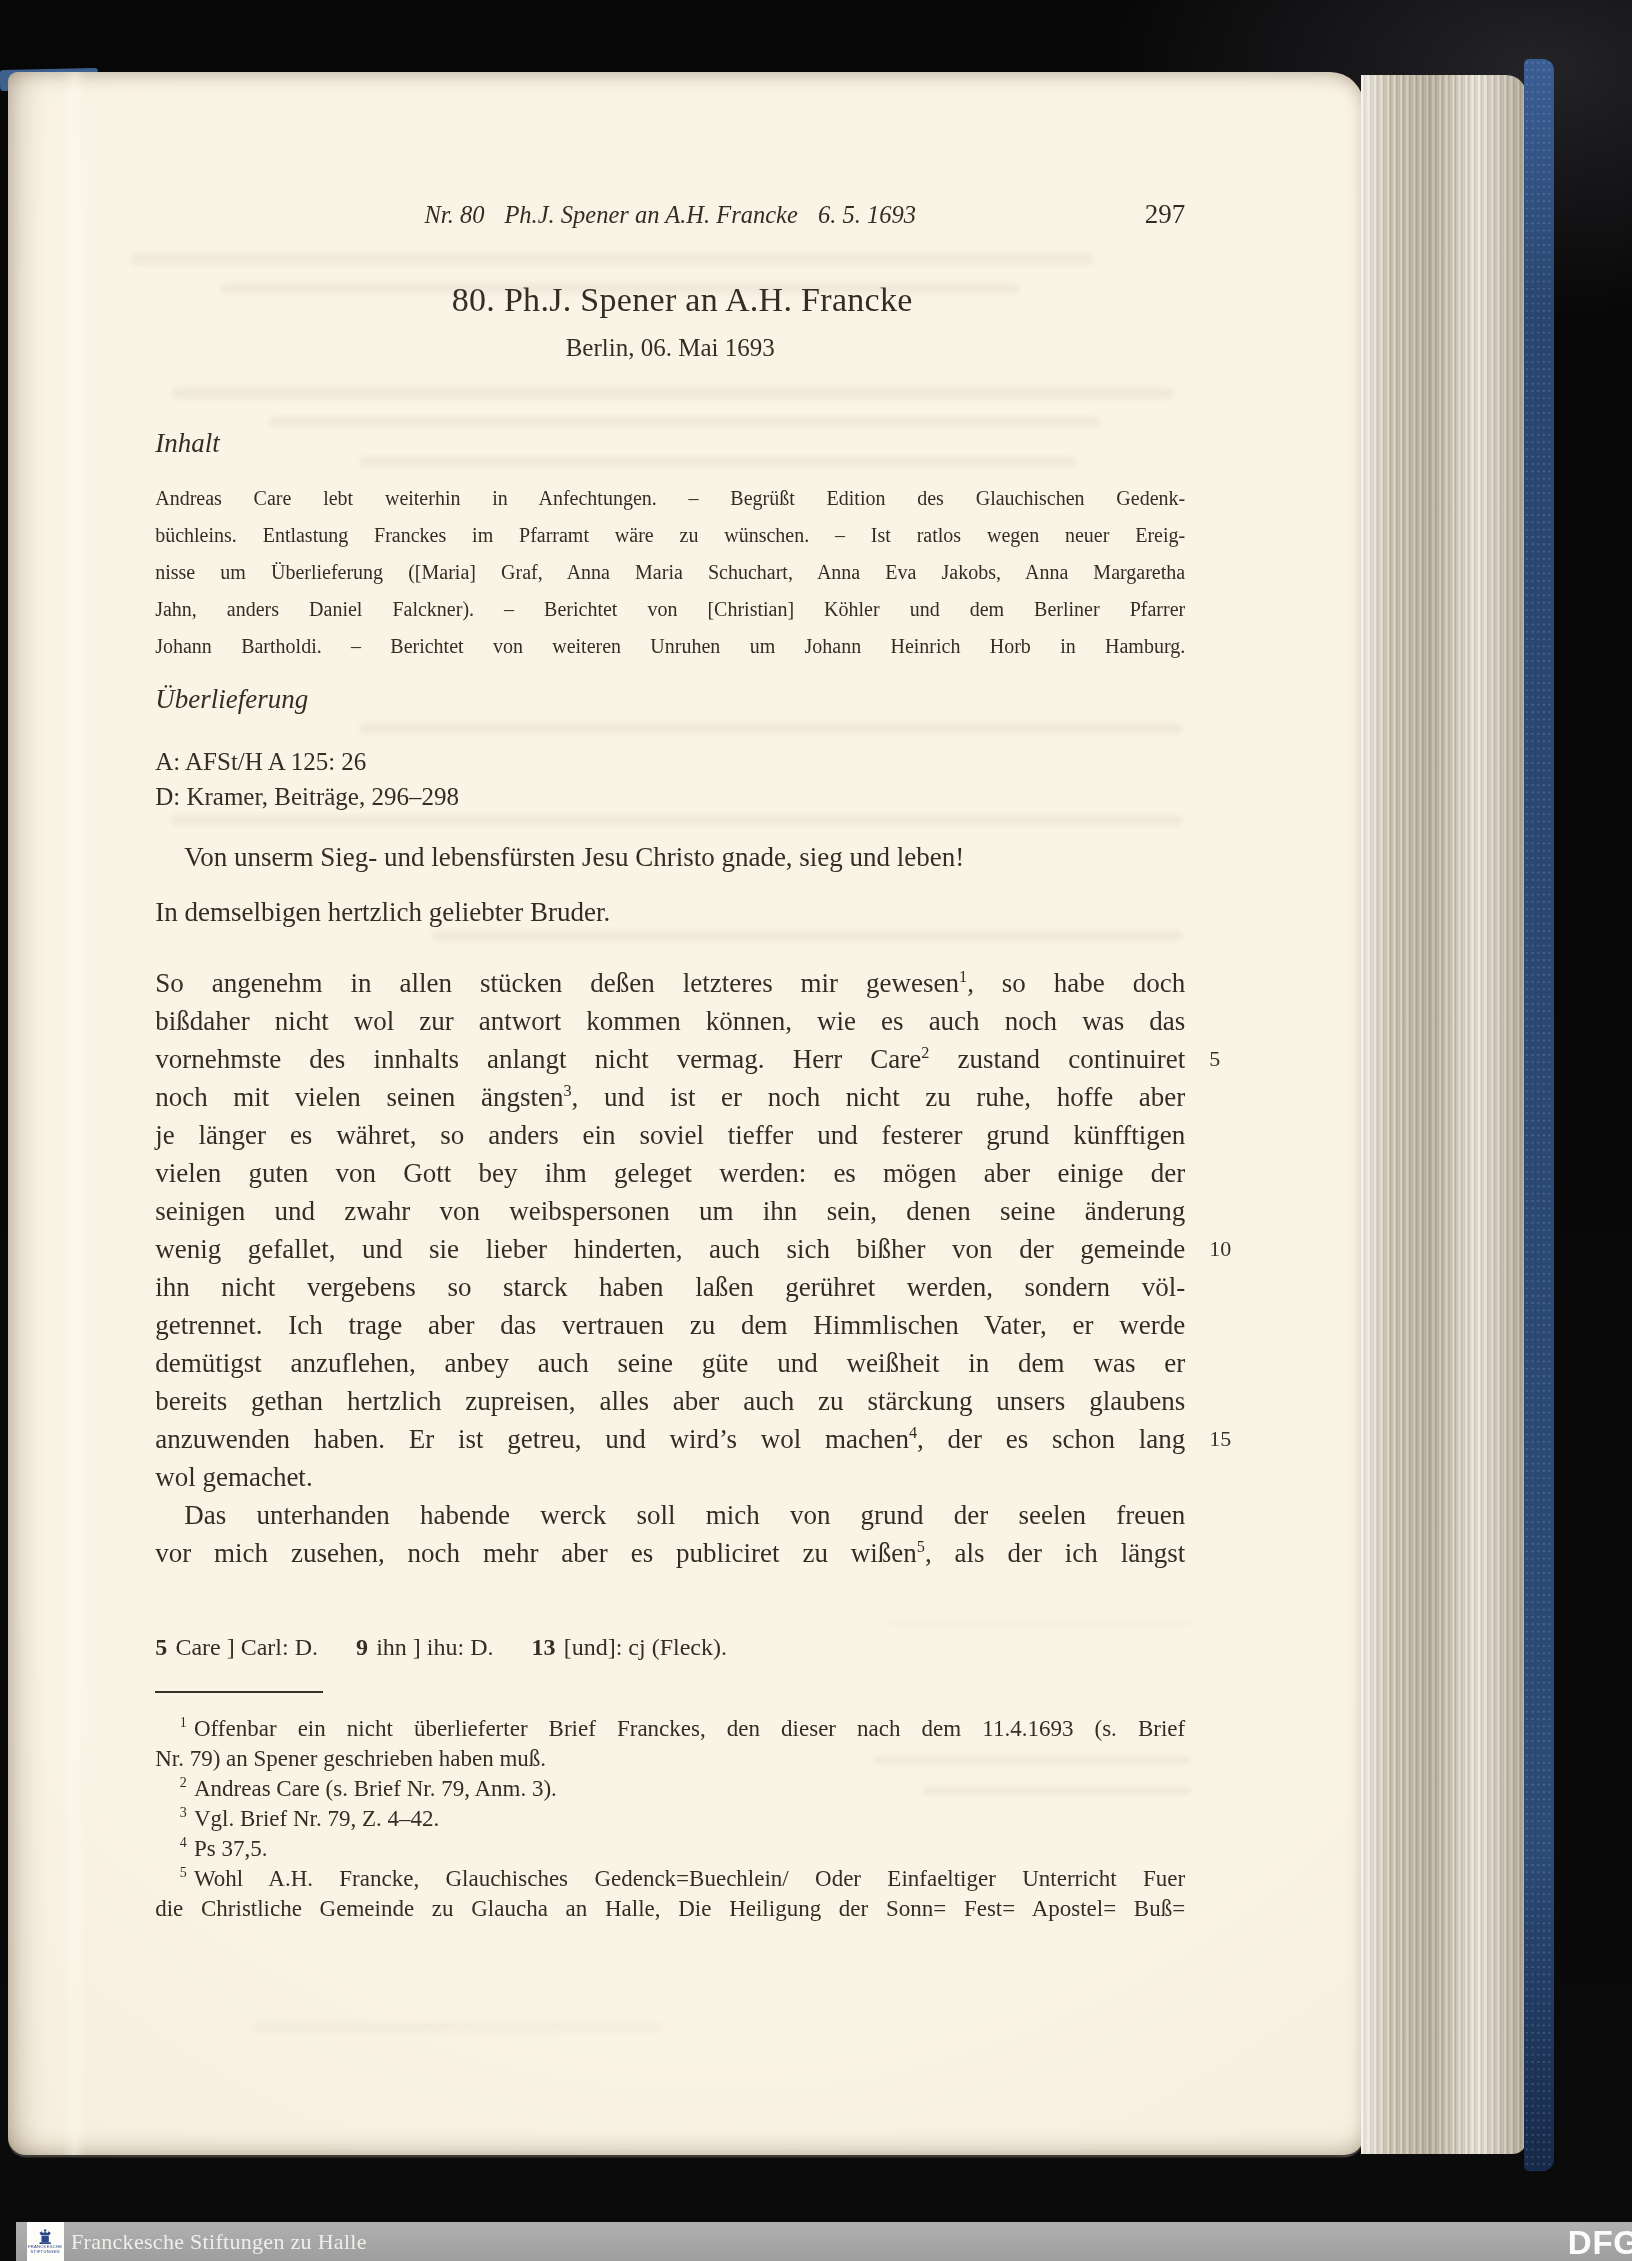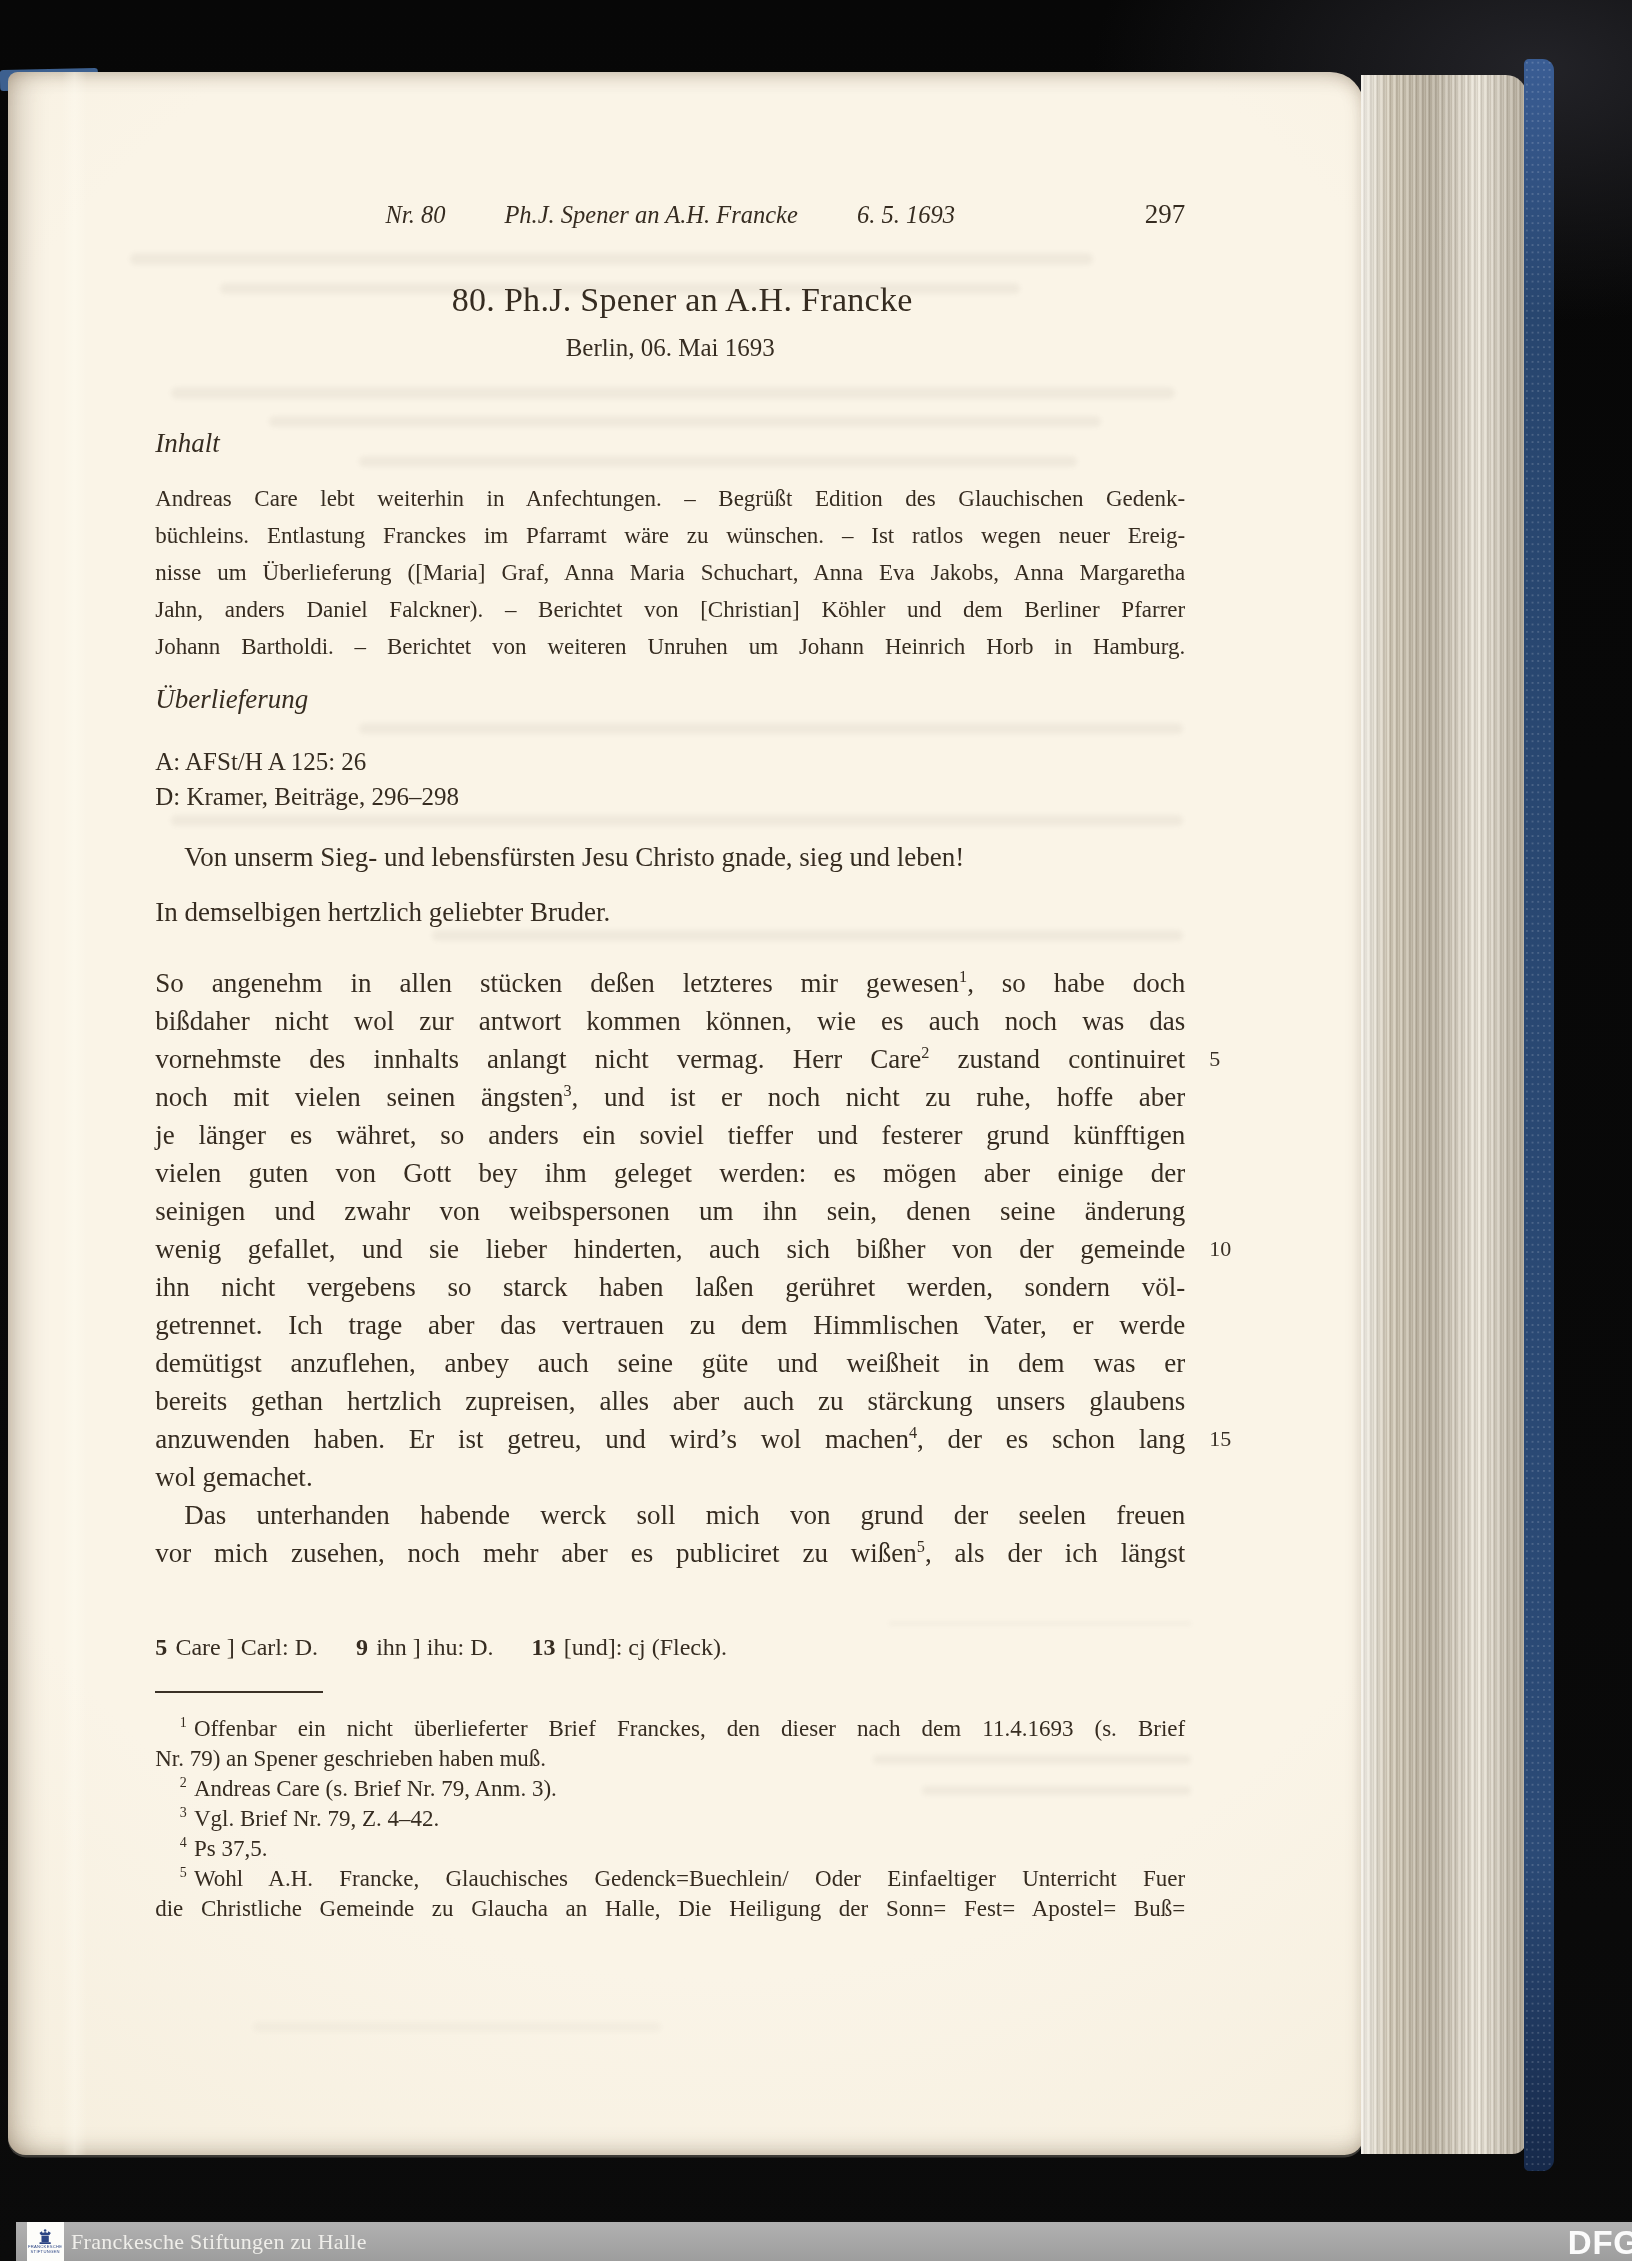--- a/index.html
+++ b/index.html
@@ -37,31 +37,31 @@
   .ghost{position:absolute;background:#6e6352;opacity:.07;filter:blur(2.4px);border-radius:7.3px;}
 
   
   .abs{position:absolute;}
   .tblock{position:absolute;left:147px;width:1030px;}
   .j{text-align:justify;text-align-last:justify;}
   .ind{text-indent:29px;}
   sup{vertical-align:super;line-height:0;}
 
   .head-row{top:129px;height:34px;font-size:24.5px;}
-  .rh-center{display:flex;justify-content:center;column-gap:59px;font-style:italic;}
+  .rh-center{display:flex;justify-content:center;column-gap:20px;font-style:italic;}
   .page-num{position:absolute;right:0;top:-1.6px;font-size:27px;}
 
   .title{top:197px;font-size:34px;letter-spacing:0.3px;text-align:center;font-weight:400;margin:12px;}
   .dateline{top:262px;font-size:25px;text-align:center;}
 
   .sec-label{left:147px;font-style:italic;font-size:27px;}
   .sec-inhalt{top:356px;}
   .sec-ueber{top:612px;}
 
-  .inhalt-lines{top:408px;font-size:23px;}
+  .inhalt-lines{top:408px;font-size:20px;}
   .inhalt-lines .ln{height:37px;line-height:37px;}
 
   .transmission{top:672px;font-size:25px;}
   .transmission .ln{height:35px;line-height:35px;}
 
   .sal{font-size:27px;}
   .sal1{top:770px;}
   .sal2{top:825px;}
 
   .body-lines{top:892px;font-size:27px;}

